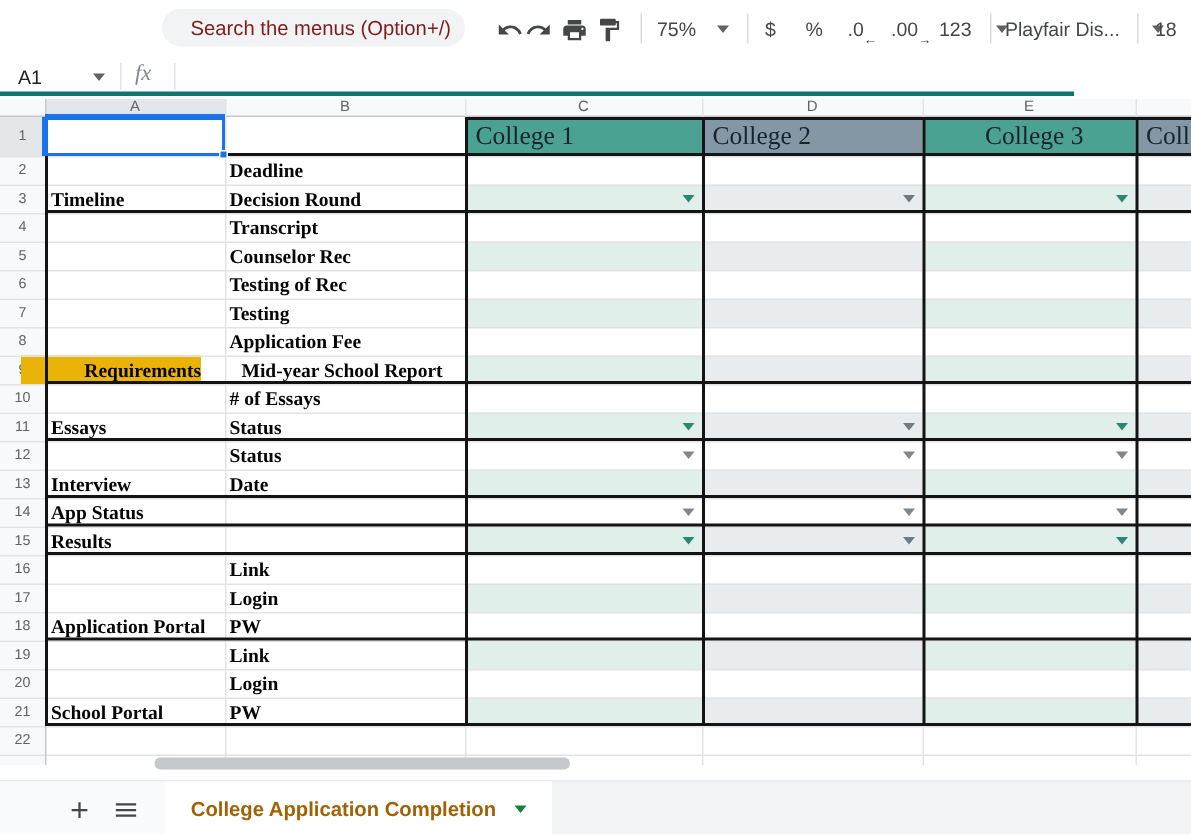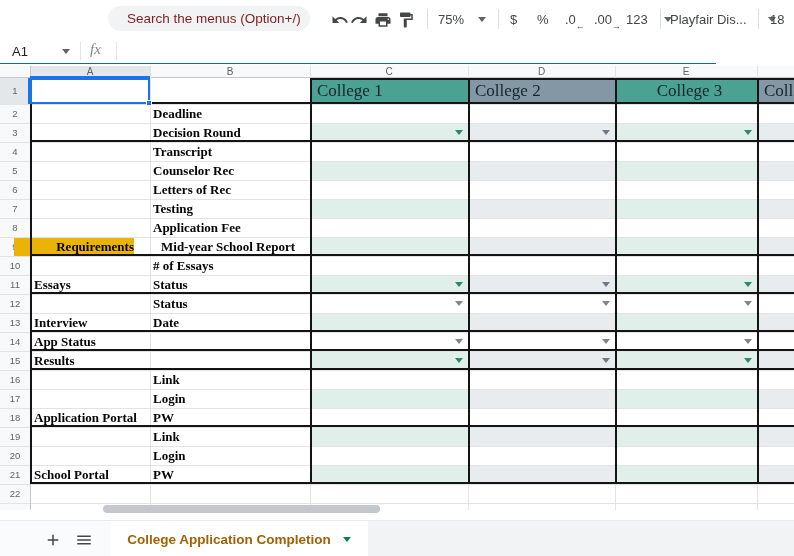--- a/index.html
+++ b/index.html
@@ -19,21 +19,21 @@
   .tsep { position:absolute; top:9px; width:1px; height:20px; background:#dadce0; }
   .ttext { position:absolute; top:0; height:38px; display:flex; align-items:center;
     color:#444746; font-size:13px; cursor:pointer; }
   .tri { display:inline-block; width:0; height:0; border-left:4px solid transparent;
     border-right:4px solid transparent; border-top:5px solid #5f6368; }
   .dec-wrap { position:relative; }
   .dec-arrow { position:absolute; font-size:9px; bottom:-4px; right:-9px; color:#444746; }
 
   
   #formulabar { position:absolute; top:38px; left:0; width:716px; height:26px; background:#fff;
-    border-bottom:1px solid #0f766e; }
+    border-bottom:3px solid #0f766e; }
   .fsep { position:absolute; top:4px; width:1px; height:18px; background:#e0e3e7; }
 
   
   #grid { position:absolute; top:66px; left:0; width:794px; height:444px; overflow:hidden; background:#fff; }
   .cell-label { font-family:"Liberation Serif", serif; font-weight:bold; font-size:13px;
     color:#050505; white-space:nowrap; pointer-events:none; }
   .college-label { font-family:"Liberation Serif", serif; font-size:17px; color:#17242c;
     white-space:nowrap; pointer-events:none; }
 
   
@@ -169,20 +169,23 @@
         <div class="college-label" style="padding-left: 7px; line-height: 26px;">Coll</div>
       </div>
       <div class="abs" style="left: 30px; top: 38px; width: 120px; height: 19px; background: rgb(255, 255, 255);"></div>
       <div class="abs" style="left: 150px; top: 38px; width: 160px; height: 19px; background: rgb(255, 255, 255);">
         <div class="cell-label" style="padding-left: 3px; line-height: 19px;">Deadline</div>
       </div>
       <div class="abs" style="left: 310px; top: 38px; width: 158px; height: 19px; background: rgb(255, 255, 255);"></div>
       <div class="abs" style="left: 468px; top: 38px; width: 147px; height: 19px; background: rgb(255, 255, 255);"></div>
       <div class="abs" style="left: 615px; top: 38px; width: 142px; height: 19px; background: rgb(255, 255, 255);"></div>
       <div class="abs" style="left: 757px; top: 38px; width: 37px; height: 19px; background: rgb(255, 255, 255);"></div>
+      <div class="abs" style="left: 30px; top: 57px; width: 120px; height: 19px; background: rgb(255, 255, 255);">
+        <div class="cell-label" style="padding-left: 4px; line-height: 19px;">Timeline</div>
+      </div>
       <div class="abs" style="left: 150px; top: 57px; width: 160px; height: 19px; background: rgb(255, 255, 255);">
         <div class="cell-label" style="padding-left: 3px; line-height: 19px;">Decision Round</div>
       </div>
       <div class="abs" style="left: 310px; top: 57px; width: 158px; height: 19px; background: rgb(225, 239, 235);">
         <div style="position: absolute; right: 5px; top: 7px; width: 0px; height: 0px; border-left: 4px solid transparent; border-right: 4px solid transparent; border-top: 5px solid rgb(46, 133, 115);"></div>
       </div>
       <div class="abs" style="left: 468px; top: 57px; width: 147px; height: 19px; background: rgb(232, 236, 239);">
         <div style="position: absolute; right: 5px; top: 7px; width: 0px; height: 0px; border-left: 4px solid transparent; border-right: 4px solid transparent; border-top: 5px solid rgb(110, 122, 132);"></div>
       </div>
       <div class="abs" style="left: 615px; top: 57px; width: 142px; height: 19px; background: rgb(225, 239, 235);">
@@ -200,21 +203,21 @@
       <div class="abs" style="left: 30px; top: 95px; width: 120px; height: 19px; background: rgb(255, 255, 255);"></div>
       <div class="abs" style="left: 150px; top: 95px; width: 160px; height: 19px; background: rgb(255, 255, 255);">
         <div class="cell-label" style="padding-left: 3px; line-height: 19px;">Counselor Rec</div>
       </div>
       <div class="abs" style="left: 310px; top: 95px; width: 158px; height: 19px; background: rgb(225, 239, 235);"></div>
       <div class="abs" style="left: 468px; top: 95px; width: 147px; height: 19px; background: rgb(232, 236, 239);"></div>
       <div class="abs" style="left: 615px; top: 95px; width: 142px; height: 19px; background: rgb(225, 239, 235);"></div>
       <div class="abs" style="left: 757px; top: 95px; width: 37px; height: 19px; background: rgb(232, 236, 239);"></div>
       <div class="abs" style="left: 30px; top: 114px; width: 120px; height: 19px; background: rgb(255, 255, 255);"></div>
       <div class="abs" style="left: 150px; top: 114px; width: 160px; height: 19px; background: rgb(255, 255, 255);">
-        <div class="cell-label" style="padding-left: 3px; line-height: 19px;">Letters of Rec</div>
+        <div class="cell-label" style="padding-left: 3px; line-height: 19px;">Testing of Rec</div>
       </div>
       <div class="abs" style="left: 310px; top: 114px; width: 158px; height: 19px; background: rgb(255, 255, 255);"></div>
       <div class="abs" style="left: 468px; top: 114px; width: 147px; height: 19px; background: rgb(255, 255, 255);"></div>
       <div class="abs" style="left: 615px; top: 114px; width: 142px; height: 19px; background: rgb(255, 255, 255);"></div>
       <div class="abs" style="left: 757px; top: 114px; width: 37px; height: 19px; background: rgb(255, 255, 255);"></div>
       <div class="abs" style="left: 30px; top: 133px; width: 120px; height: 19px; background: rgb(255, 255, 255);"></div>
       <div class="abs" style="left: 150px; top: 133px; width: 160px; height: 19px; background: rgb(255, 255, 255);">
         <div class="cell-label" style="padding-left: 3px; line-height: 19px;">Testing</div>
       </div>
       <div class="abs" style="left: 310px; top: 133px; width: 158px; height: 19px; background: rgb(225, 239, 235);"></div>

